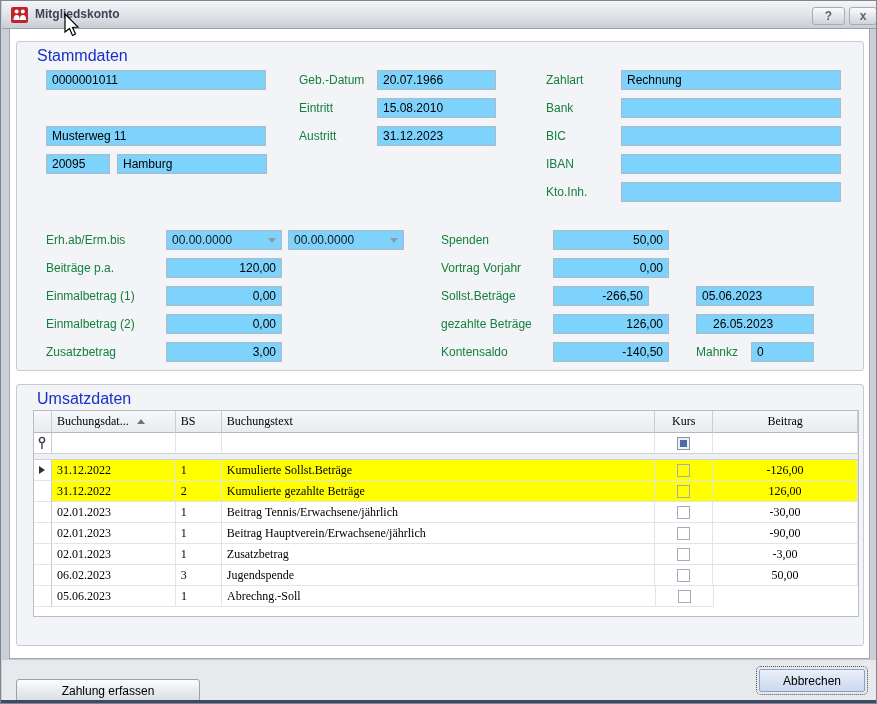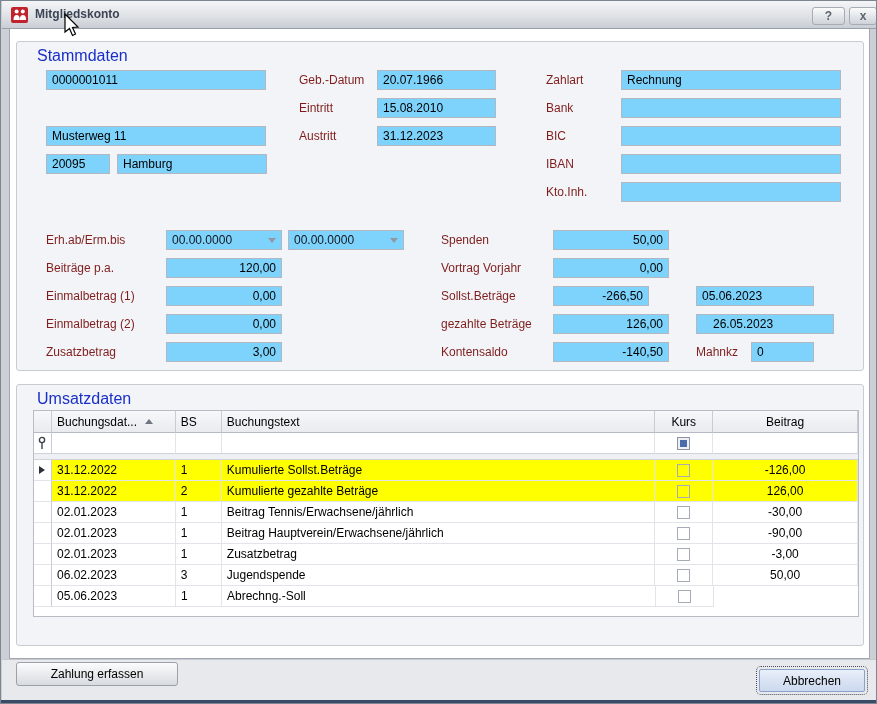--- a/index.html
+++ b/index.html
@@ -31,38 +31,38 @@
   .content {
     position:absolute; left:8px; top:28px; width:861px; height:630px;
     background:#ffffff; border:1px solid #a2a8b2; border-top:none;
   }
   .groupbox {
     position:absolute; background:#f3f4f7; border:1px solid #c7cbd2; border-radius:3px;
   }
   .gb-stamm { left:6px; top:12px; width:848px; height:330px; }
   .gb-umsatz { left:6px; top:355px; width:848px; height:262px; }
   .gb-title { position:absolute; left:20px; top:5px; color:#1830c8; font-size:16px; }
-  .lbl { position:absolute; white-space:nowrap; color:#7f1d1d; }
+  .lbl { position:absolute; white-space:nowrap; color:#15803d; }
   .inp {
     position:absolute; height:20px; background:#7dd3fc; border:1px solid #b2b8c2;
     display:flex; align-items:center; padding:0 5px; white-space:nowrap; overflow:hidden;
   }
   .inp.num { justify-content:flex-end; }
   .inp.dd { color:#14161c; padding-right:16px; }
   .dd-arrow {
     position:absolute; right:5px; top:7px; width:0; height:0;
     border-left:4px solid transparent; border-right:4px solid transparent;
     border-top:5px solid #9298a2;
   }
   
   .grid {
     position:absolute; left:16px; top:25px; width:826px; height:207px;
     background:#fff; border:1px solid #b7bcc5; overflow:hidden;
   }
-  .g-row { display:flex; width:100%; }
+  .g-row { display:flex; width:100%;font-family:Liberation Serif, serif; }
   .g-head { height:22px; background:linear-gradient(#f7f8fa, #e8eaee); }
   .g-head .cell { border-right:1px solid #c9ccd7; border-bottom:1px solid #b6bac7; }
   .g-filter { height:21px; background:#fff; }
   .g-filter .cell { border-right:1px solid #e3e4ea; border-bottom:1px solid #cfd2da; }
   .g-sep { height:6px; background:#eef0f3; border-bottom:1px solid #cfd2da; }
   .g-data { height:21px; background:#fff; }
   .g-data .cell { border-right:1px solid #e3e4ea; border-bottom:1px solid #e3e4ea; }
   .row-highlight .cell { background:#ffff00; }
   .row-highlight .c-ind { background:#fff; }
   .cell {
@@ -94,21 +94,21 @@
   
   .footer {
     position:absolute; left:1px; top:658px; width:875px; height:41px;
     background:#e7e9ec; border-top:1px solid #c6cad0;
   }
   .btn {
     position:absolute; height:24px; border:1px solid #9aa1ab; border-radius:3px;
     background:linear-gradient(#fcfcfd, #e9ebee 50%, #d8dce1);
     font-size:12px; color:#000; display:flex; align-items:center; justify-content:center;
   }
-  .btn-zahlung { left:14px; top:2px; width:162px; }
+  .btn-zahlung { left:14px; top:19px; width:184px; }
   .btn-abbrechen {
     left:757px; top:9px; width:106px; height:23px;
     background:linear-gradient(#eaf0fa, #d8e2f3 55%, #ccd9ee);
     border:1px solid #8ba2c8; outline:1px dotted #4a4d55; outline-offset:2px;
     border-radius:2px;
   }
   .bottom-strip {
     position:absolute; left:0; top:699px; width:877px; height:5px; background:#3b4a66;
   }
   .cursor { position:absolute; left:62px; top:12px; pointer-events:none; z-index:50; }
@@ -187,21 +187,21 @@
 
       <span class="lbl" style="left:424px; top:191px;">Spenden</span>
       <div class="inp num" style="left:536px; top:188px; width:116px;">50,00</div>
       <span class="lbl" style="left:424px; top:219px;">Vortrag Vorjahr</span>
       <div class="inp num" style="left:536px; top:216px; width:116px;">0,00</div>
       <span class="lbl" style="left:424px; top:247px;">Sollst.Beträge</span>
       <div class="inp num" style="left:536px; top:244px; width:96px;">-266,50</div>
       <div class="inp" style="left:679px; top:244px; width:118px;">05.06.2023</div>
       <span class="lbl" style="left:424px; top:275px;">gezahlte Beträge</span>
       <div class="inp num" style="left:536px; top:272px; width:116px;">126,00</div>
-      <div class="inp" style="left:679px; top:272px; width:138px;padding-left:16px;">26.05.2023</div>
+      <div class="inp" style="left:679px; top:272px; width:118px;padding-left:16px;">26.05.2023</div>
       <span class="lbl" style="left:424px; top:303px;">Kontensaldo</span>
       <div class="inp num" style="left:536px; top:300px; width:116px;">-140,50</div>
       <span class="lbl" style="left:679px; top:303px;">Mahnkz</span>
       <div class="inp" style="left:734px; top:300px; width:63px;">0</div>
     </div>
 
     <div class="groupbox gb-umsatz">
       <span class="gb-title">Umsatzdaten</span>
 
       <div class="grid">

